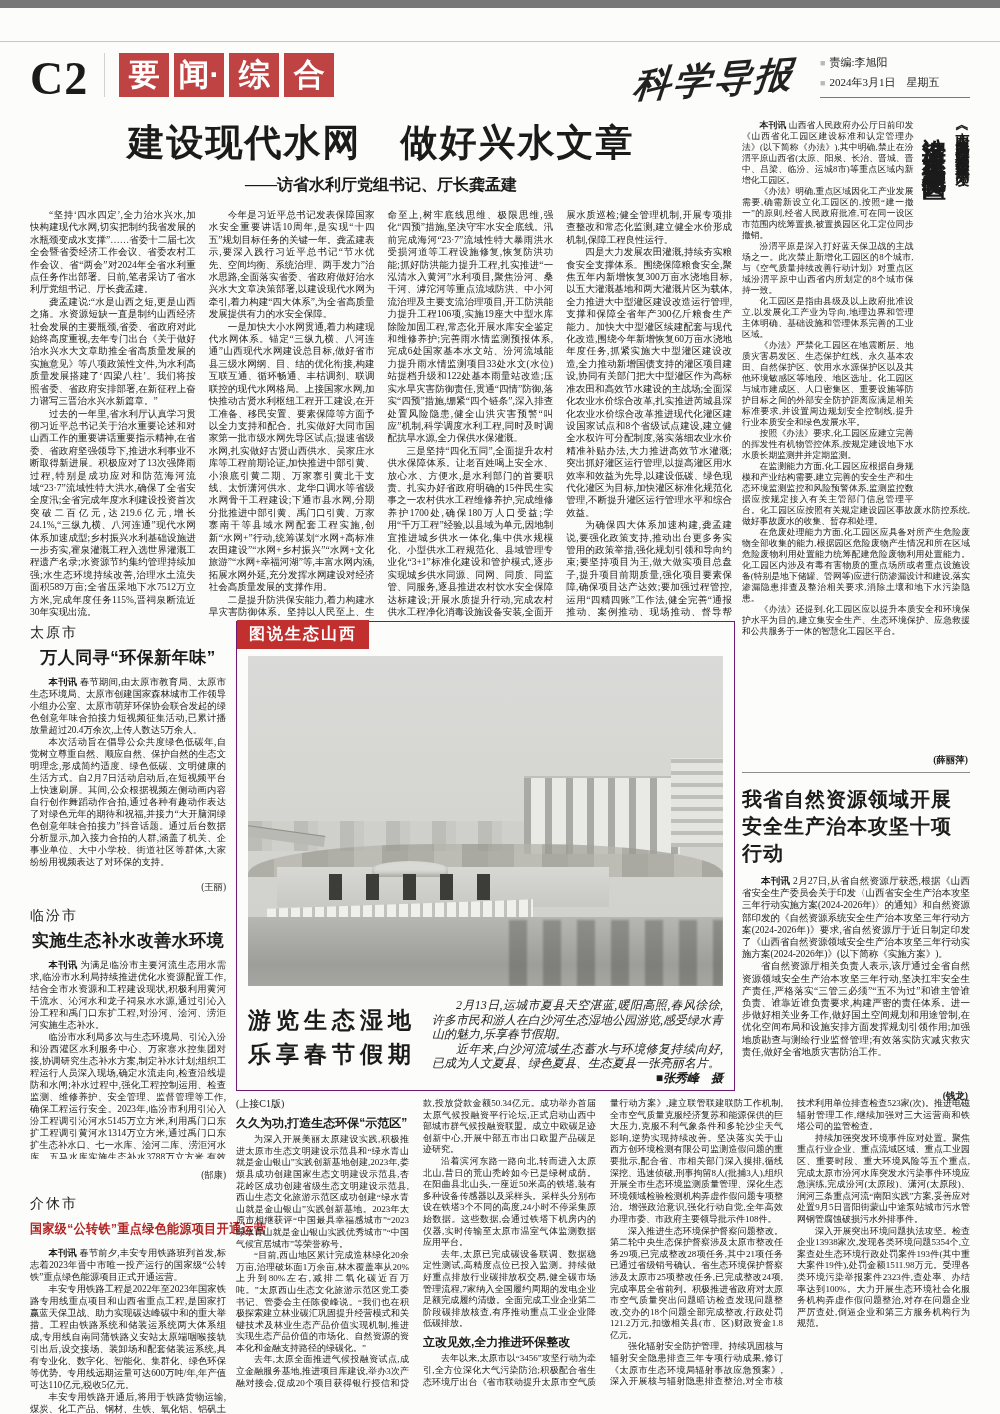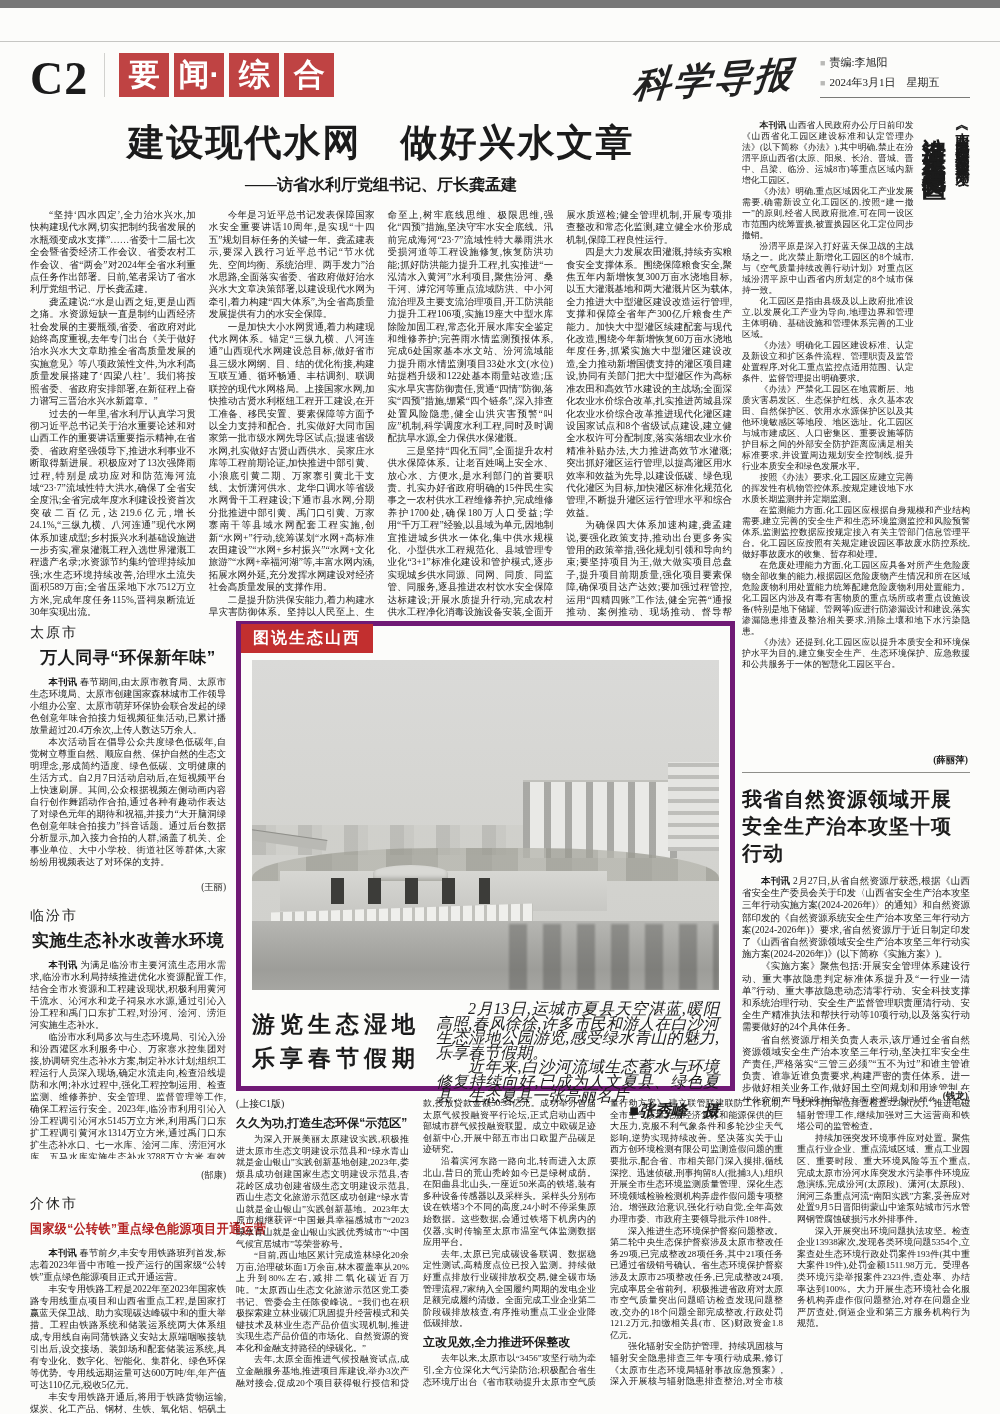--- a/index.html
+++ b/index.html
@@ -56,21 +56,21 @@
   .city-label{font-size:14px;letter-spacing:2px;margin-bottom:5px;}
   .city-head{font-family:"Liberation Sans",sans-serif;font-weight:bold;font-size:17px;
              line-height:22px;text-align:center;margin-bottom:7px;letter-spacing:0.5px;}
   .city-head.red{color:#b42222;font-size:13px;white-space:nowrap;transform:scaleX(0.92);
                  transform-origin:left center;text-align:left;}
   .city-body{font-size:9.3px;line-height:12px;overflow:hidden;}
   .city-byline{font-size:9.3px;}
   .t-body{height:196px;} .l-body{height:200px;} .j-body{height:172px;}
 
   
-  .pbox{position:absolute;left:236px;top:613px;width:499px;height:470px;border:5px solid #701a75;
+  .pbox{position:absolute;left:236px;top:613px;width:499px;height:470px;border:1px solid #701a75;
         box-sizing:border-box;padding:34px 11px 8px 11px;}
   .plabel{position:absolute;left:0;top:-2px;background:#c22f2f;color:#fff;
           font-family:"Liberation Sans",sans-serif;font-weight:bold;font-size:16px;
           padding:4px 12px;letter-spacing:2px;}
   .photo{position:relative;width:100%;height:330px;overflow:hidden;
          background:linear-gradient(#dadad8 0%,#d3d3cf 60%,#cfcfcb 100%);}
   .ph-skyline{position:absolute;left:0;bottom:41%;width:70%;height:9%;
       background:repeating-linear-gradient(90deg,#b7b7b2 0 14px,#c6c6c1 14px 24px,#cfcfca 24px 46px);
       opacity:.8;}
   .ph-bigbuilding{position:absolute;right:9%;bottom:40%;width:33%;height:23%;background:#e9e9e6;
@@ -93,21 +93,21 @@
   .ph-water{position:absolute;left:0;bottom:0;width:100%;height:21%;
       background:linear-gradient(#b6b6b2,#9d9d99 70%,#a6a6a2);}
   .ph-reflect{position:absolute;left:55%;bottom:0;width:45%;height:20%;
       background:repeating-linear-gradient(90deg,rgba(70,70,66,.35) 0 18px,transparent 18px 34px);
       filter:blur(1px);}
   .ph-bridge{position:absolute;left:-2%;bottom:44%;width:18%;height:3%;background:#b9b9b4;
       transform:rotate(8deg);border-top:1px solid #8f8f8a;}
   .caption{display:flex;gap:16px;margin-top:12px;}
   .cap-title{width:168px;font-weight:bold;font-size:23px;line-height:34px;
              letter-spacing:5px;padding-top:6px;}
-  .cap-text{flex:1;font-size:16px;line-height:14.5px;font-style:italic;}
+  .cap-text{flex:1;font-size:12px;line-height:14.5px;font-style:italic;}
   .cap-text .credit{text-align:right;font-weight:bold;text-indent:0;}
 
   
   .bottom{position:absolute;left:236px;top:1090px;width:734px;height:298px;overflow:hidden;
           column-count:4;column-gap:14px;column-fill:auto;font-size:9px;line-height:11.6px;}
   .jump{margin:0 0 8px 0;font-size:10px;}
   .subhead{font-family:"Liberation Sans",sans-serif;font-weight:bold;font-size:12px;
            margin:7px 0 5px 0;text-indent:0;}
 </style>
 </head>
@@ -154,36 +154,34 @@
   <div class="fenwei art">
     <div class="vhead">
       <div class="v vtitle">汾渭平原八市禁止新增化工园区</div>
       <div class="v vkicker">《山西省化工园区建设标准和认定管理办法》印发</div>
     </div>
     <div class="paras">
         <p><b>本刊讯</b> 山西省人民政府办公厅日前印发《山西省化工园区建设标准和认定管理办法》(以下简称《办法》),其中明确,禁止在汾渭平原山西省(太原、阳泉、长治、晋城、晋中、吕梁、临汾、运城8市)等重点区域内新增化工园区。</p>
         <p>《办法》明确,重点区域因化工产业发展需要,确需新设立化工园区的,按照“建一撤一”的原则,经省人民政府批准,可在同一设区市范围内统筹置换,被置换园区化工定位同步撤销。</p>
         <p>汾渭平原是深入打好蓝天保卫战的主战场之一。此次禁止新增化工园区的8个城市,与《空气质量持续改善行动计划》对重点区域汾渭平原中山西省内所划定的8个城市保持一致。</p>
         <p>化工园区是指由县级及以上政府批准设立,以发展化工产业为导向,地理边界和管理主体明确、基础设施和管理体系完善的工业区域。</p>
-        <p>《办法》明确化工园区建设标准、认定及新设立和扩区条件流程、管理职责及监管处置程序,对化工重点监控点适用范围、认定条件、监督管理提出明确要求。</p>
         <p>《办法》严禁化工园区在地震断层、地质灾害易发区、生态保护红线、永久基本农田、自然保护区、饮用水水源保护区以及其他环境敏感区等地段、地区选址。化工园区与城市建成区、人口密集区、重要设施等防护目标之间的外部安全防护距离应满足相关标准要求,并设置周边规划安全控制线,提升行业本质安全和绿色发展水平。</p>
         <p>按照《办法》要求,化工园区应建立完善的挥发性有机物管控体系,按规定建设地下水水质长期监测井并定期监测。</p>
         <p>在监测能力方面,化工园区应根据自身规模和产业结构需要,建立完善的安全生产和生态环境监测监控和风险预警体系,监测监控数据应按规定接入有关主管部门信息管理平台。化工园区应按照有关规定建设园区事故废水防控系统,做好事故废水的收集、暂存和处理。</p>
         <p>在危废处理能力方面,化工园区应具备对所产生危险废物全部收集的能力,根据园区危险废物产生情况和所在区域危险废物利用处置能力统筹配建危险废物利用处置能力。化工园区内涉及有毒有害物质的重点场所或者重点设施设备(特别是地下储罐、管网等)应进行防渗漏设计和建设,落实渗漏隐患排查及整治相关要求,消除土壤和地下水污染隐患。</p>
         <p>《办法》还提到,化工园区应以提升本质安全和环境保护水平为目的,建立集安全生产、生态环境保护、应急救援和公共服务于一体的智慧化工园区平台。</p>
       </div>
     <div class="abs-sig">(薛丽萍)</div>
   </div>
   <div class="rail-divider"></div>
 
   <div class="ziran art">
     <h2>我省自然资源领域开展 安全生产治本攻坚十项行动</h2>
     <div class="paras">
         <p><b>本刊讯</b> 2月27日,从省自然资源厅获悉,根据《山西省安全生产委员会关于印发〈山西省安全生产治本攻坚三年行动实施方案(2024-2026年)〉的通知》和自然资源部印发的《自然资源系统安全生产治本攻坚三年行动方案(2024-2026年)》要求,省自然资源厅于近日制定印发了《山西省自然资源领域安全生产治本攻坚三年行动实施方案(2024-2026年)》(以下简称《实施方案》)。</p>
-        <p>《实施方案》聚焦包括:开展安全管理体系建设行动、重大事故隐患判定标准体系提升及“一行业一清单”行动、重大事故隐患动态清零行动、安全科技支撑和系统治理行动、安全生产监督管理职责厘清行动、安全生产精准执法和帮扶行动等10项行动,以及落实行动需要做好的24个具体任务。</p>
         <p>省自然资源厅相关负责人表示,该厅通过全省自然资源领域安全生产治本攻坚三年行动,坚决扛牢安全生产责任,严格落实“三管三必须”“五不为过”和谁主管谁负责、谁靠近谁负责要求,构建严密的责任体系。进一步做好相关业务工作,做好国土空间规划和用途管制,在优化空间布局和设施安排方面发挥规划引领作用;加强地质勘查与测绘行业监督管理;有效落实防灾减灾救灾责任,做好全省地质灾害防治工作。</p>
       </div>
     <div class="abs-sig">(钱龙)</div>
   </div>
 
   <div class="rail">
     <div class="city-art art">
       <div class="city-label">太原市</div>
       <div class="city-head">万人同寻“环保新年味”</div>
       <div class="city-body t-body paras">

